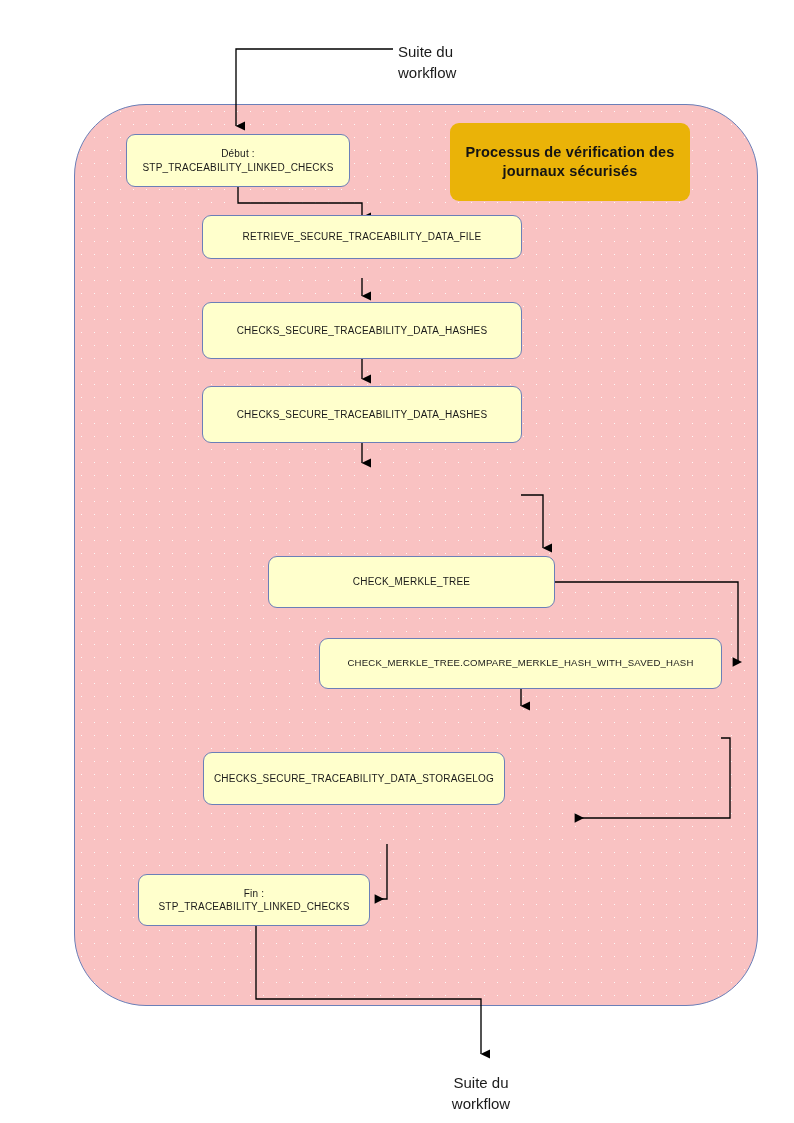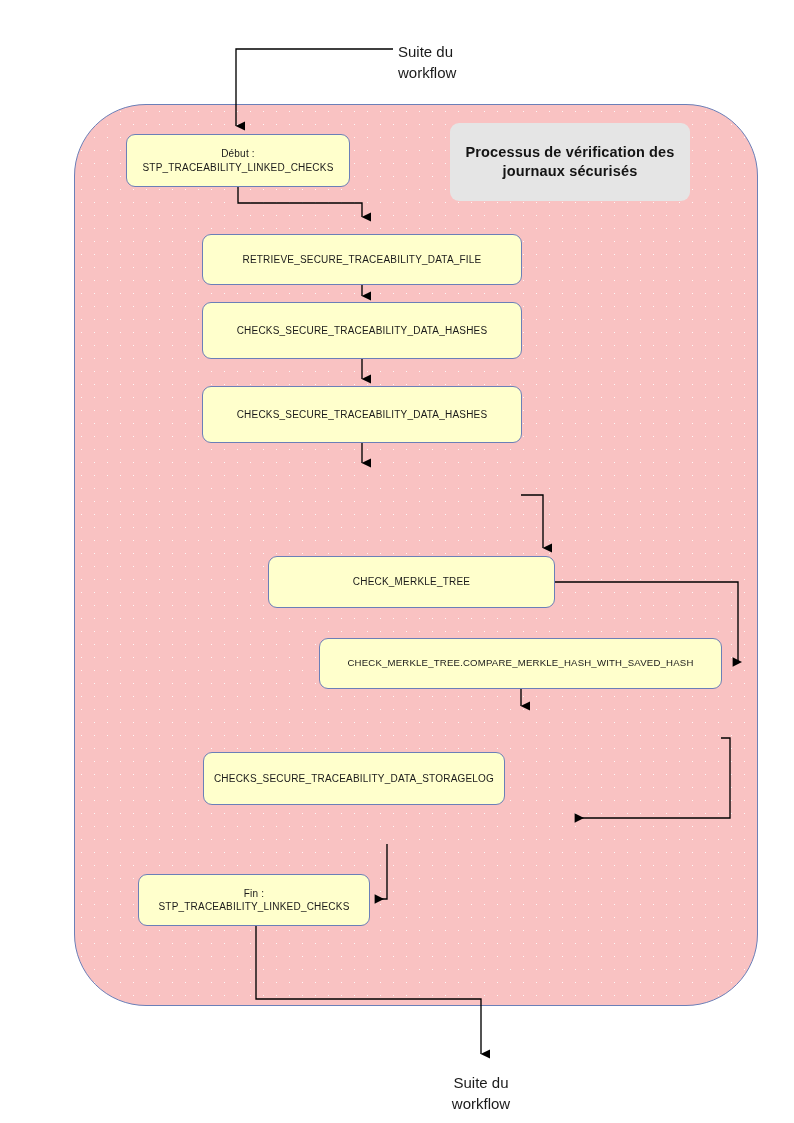--- a/index.html
+++ b/index.html
@@ -33,21 +33,21 @@
     border: 1.4px solid #6b7fb8;
     border-radius: 72px;
     box-sizing: border-box;
     background-image:
       radial-gradient(circle, rgba(255,255,255,0.85) 0.7px, rgba(255,255,255,0) 0.8px);
     background-size: 13px 13px;
   }
   
   .pool-title {
     position: absolute;
-    background-color: #e5e5e5;
+    background-color: #eab308;
     border-radius: 9px;
     box-sizing: border-box;
     display: flex;
     align-items: center;
     justify-content: center;
     text-align: center;
     font-size: 14.5px;
     font-weight: bold;
     color: #141414;
     line-height: 1.32;
@@ -126,21 +126,21 @@
 
       <path d="M387,844 L387,899 L375,899" marker-end="url(#arrow-left)"></path>
 
       <path d="M256,926 L256,999 L481,999 L481,1054" marker-end="url(#arrow-down)"></path>
     </g>
   </svg>
 
   <div class="node" style="left:126px; top:134px; width:224px; height:53px;">Début :
 STP_TRACEABILITY_LINKED_CHECKS</div>
 
-  <div class="node" style="left:202px; top:234px; width:320px; height:51px;">RETRIEVE_SECURE_TRACEABILITY_DATA_FILE</div>
+  <div class="node" style="left:202px; top:215px; width:320px; height:44px;">RETRIEVE_SECURE_TRACEABILITY_DATA_FILE</div>
 
   <div class="node" style="left:202px; top:302px; width:320px; height:57px;">CHECKS_SECURE_TRACEABILITY_DATA_HASHES</div>
 
   <div class="node" style="left:202px; top:386px; width:320px; height:57px;">CHECKS_SECURE_TRACEABILITY_DATA_HASHES</div>
 
 
   <div class="node small-text" style="left:319px; top:638px; width:403px; height:51px;">CHECK_MERKLE_TREE.COMPARE_MERKLE_HASH_WITH_SAVED_HASH</div>
 
   <div class="node" style="left:268px; top:556px; width:287px; height:52px;">CHECK_MERKLE_TREE</div>
 

